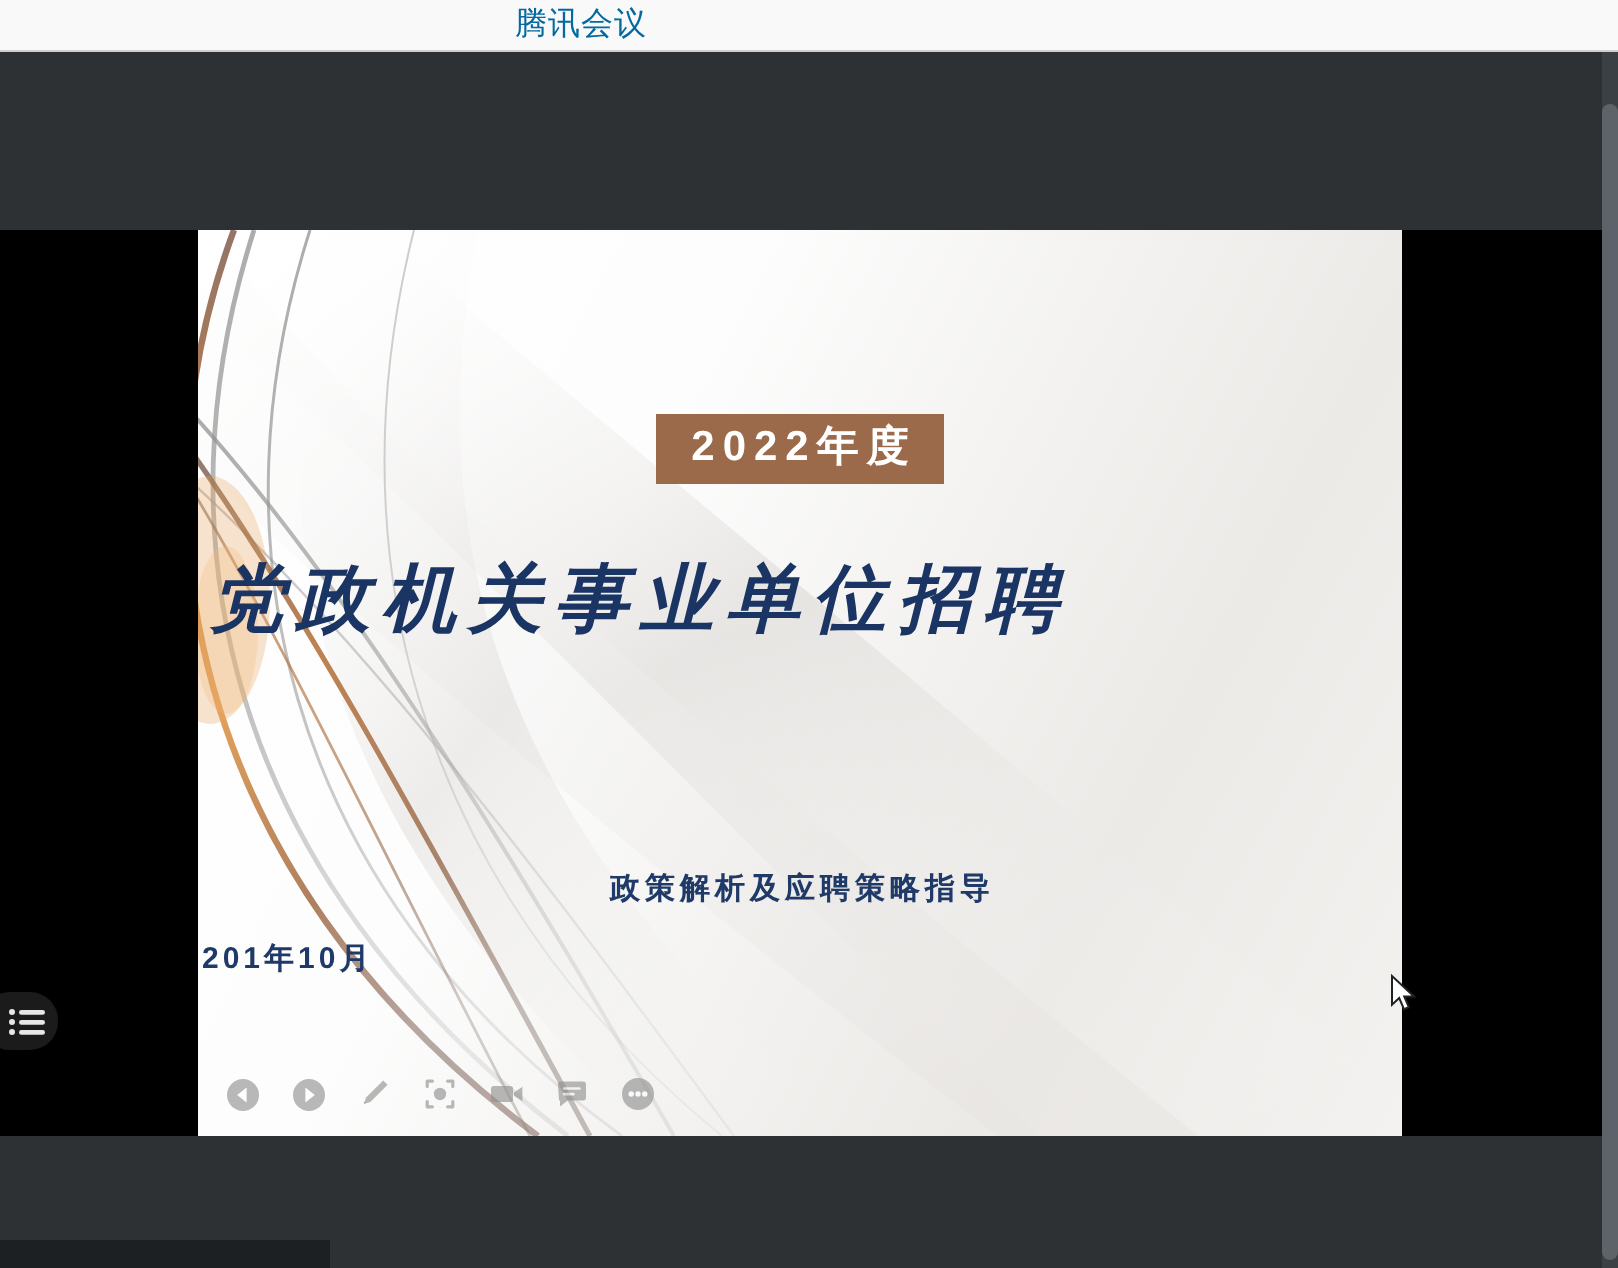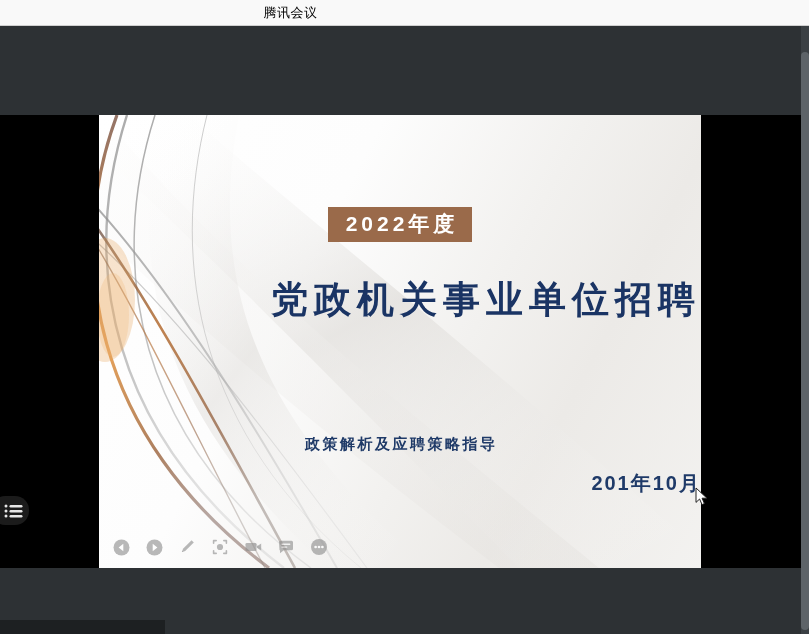--- a/index.html
+++ b/index.html
@@ -11,21 +11,21 @@
   }
   #app { position:relative; width:809px; height:634px; background:#000; }
 
   
   .titlebar{
     position:absolute; left:0; top:0; width:809px; height:26px;
     background:#f9f9f9; border-bottom:1px solid #d0d0d0;
     display:flex; align-items:center; justify-content:center;
   }
   .titlebar .title{
-    font-size:13px; color:#000000; letter-spacing:.5px;
+    font-size:16px; color:#0369a1; letter-spacing:.5px;
     transform:translateX(-114px);
   }
 
   
   .topband{
     position:absolute; left:0; top:26px; width:809px; height:89px;
     background:#2d3134;
   }
   
   .bottomband{
@@ -66,37 +66,38 @@
     display:inline-block;
     background:#9a6a4a;
     color:#ffffff;
     font-size:21px; font-weight:bold;
     letter-spacing:4px;
     padding:4px 14px 5px 18px;
     line-height:1.25;
   }
   .headline{
     position:absolute; left:0; right:0; top:160px;
-    text-align:right;
+    text-align:left;
     color:#1a3464;
     font-size:37px; font-weight:bold;
     letter-spacing:6px; line-height:1.35;
     text-indent:6px;
+    font-style:italic;
   }
   .headline div{ white-space:nowrap; }
   .org{
     position:absolute; left:0; right:0; top:320px;
     text-align:center;
     color:#1f3a68; font-size:15px; font-weight:bold;
     letter-spacing:2.5px; text-indent:2.5px;
   }
   .date{
     position:absolute; left:0; right:0; top:355px;
-    text-align:right;
-    color:#1f3a68; font-size:20px; font-weight:bold;
+    text-align:left;
+    color:#1f3a68; font-size:15px; font-weight:bold;
     letter-spacing:2px; text-indent:2px;
   }
 
   
   .slidebar{
     position:absolute; left:12px; bottom:11px;
     display:flex; align-items:center; gap:13px;
     opacity:.62;
   }
   .sb-btn{

